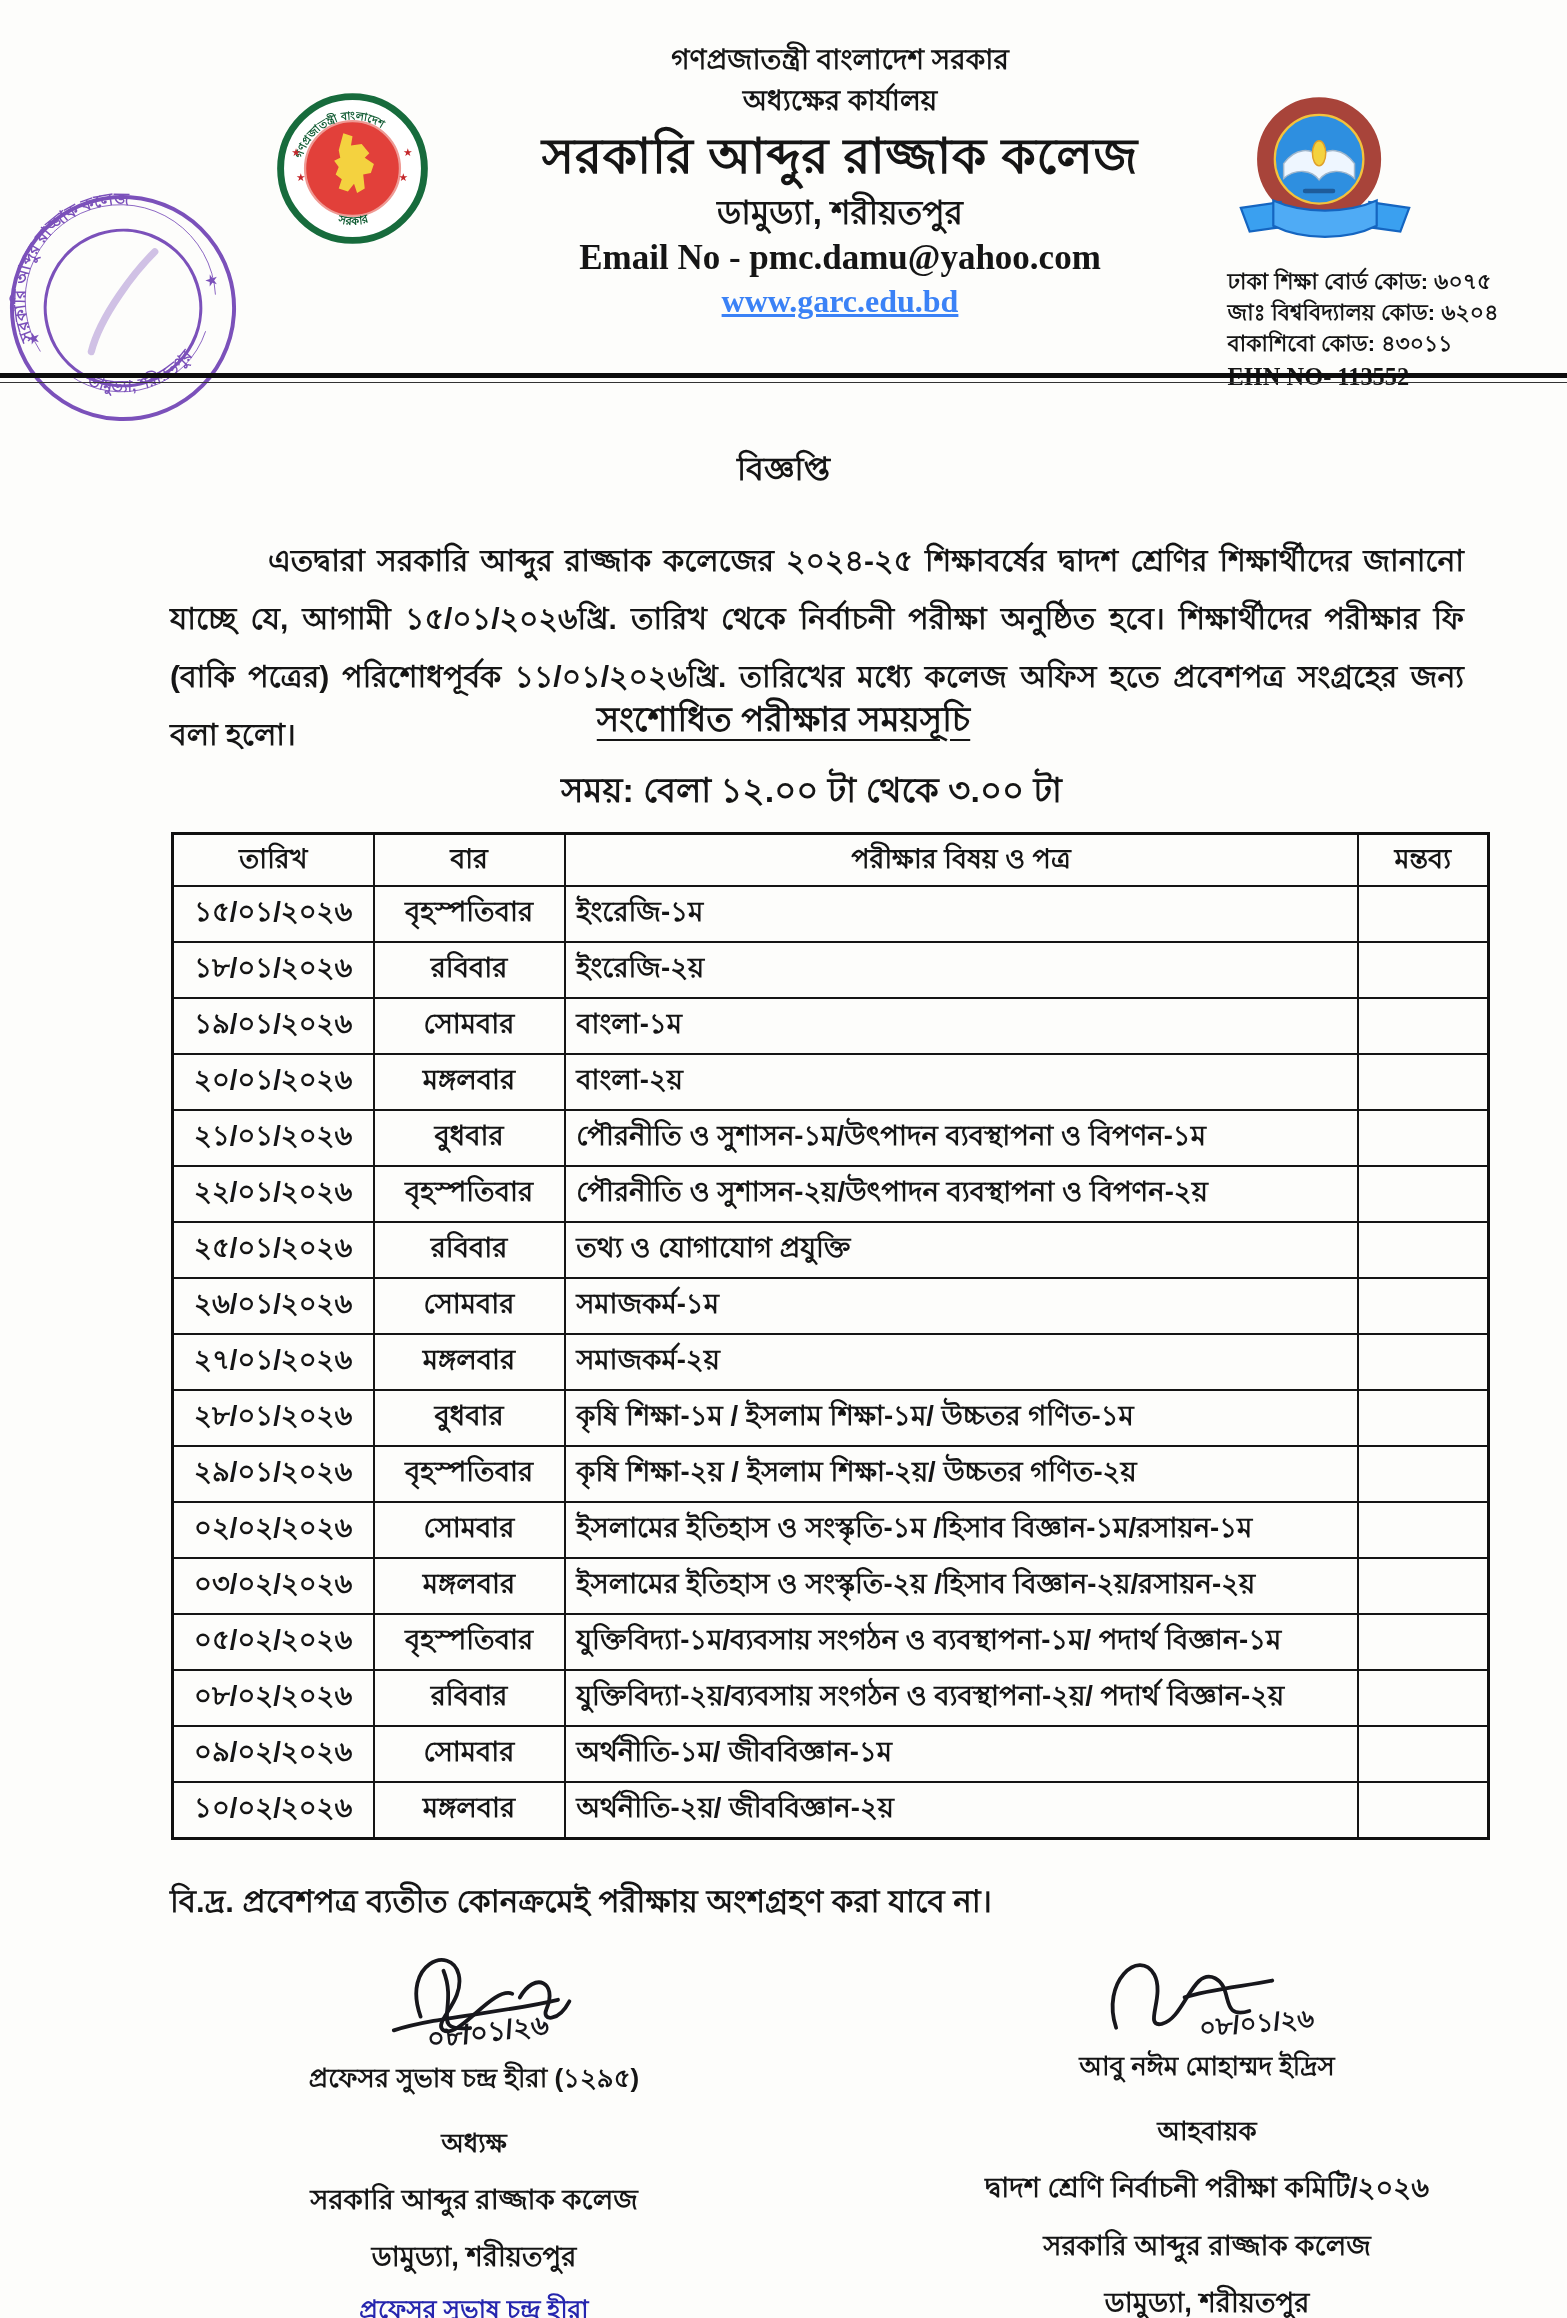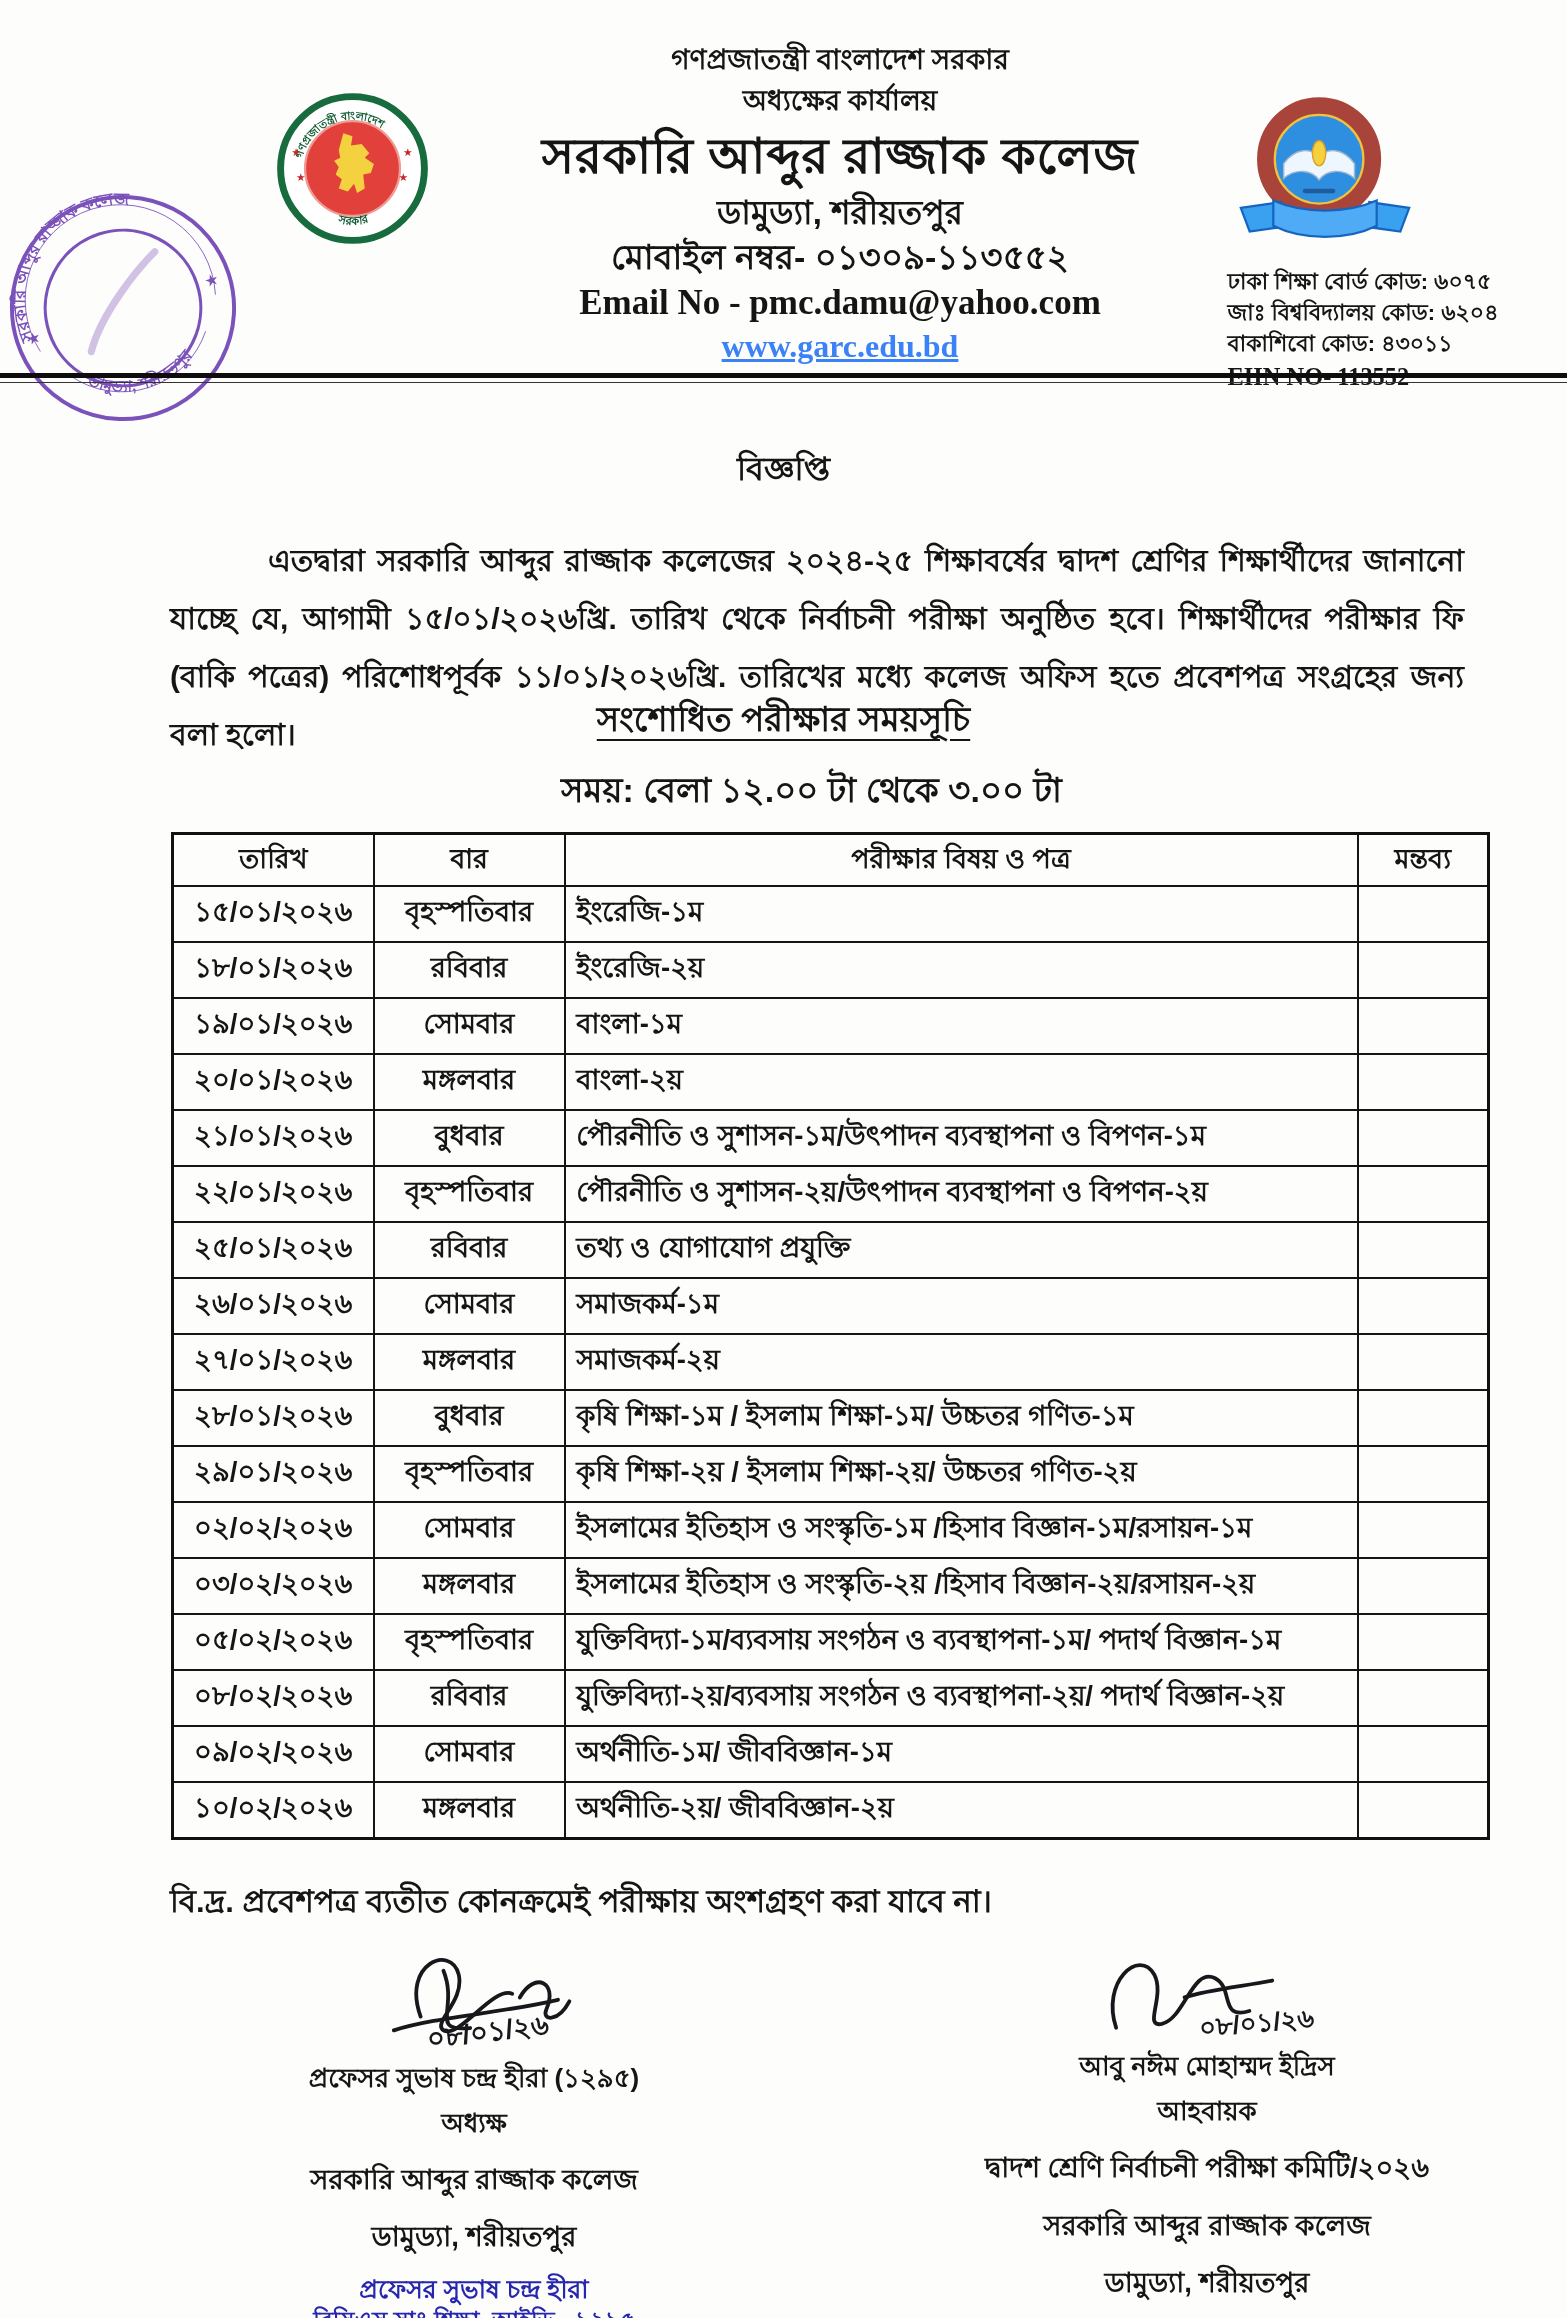--- a/index.html
+++ b/index.html
@@ -45,21 +45,21 @@
   td.c0,td.c1{text-align:center;}
   td.c2{text-align:left;}
   col.w0{width:201px;}col.w1{width:191px;}col.w2{width:793px;}col.w3{width:131px;}
   
   .footnote{position:absolute;left:170px;top:1877px;font-size:31px;font-weight:800;}
   .sig{position:absolute;text-align:center;}
   .sig-left{left:260px;top:1940px;width:428px;}
   .sig-right{left:932px;top:1944px;width:550px;}
   .sig svg{display:block;margin:0 auto;}
   .sig .name{font-size:26px;font-weight:800;margin-top:3.1px;}
-  .sig .role{font-size:26px;font-weight:700;margin-top:1px;}
+  .sig .role{font-size:26px;font-weight:700;margin-top:21px;}
   .sig .org{font-size:27.5px;font-weight:800;margin-top:12.2px;}
   .sig .loc{font-size:27.5px;font-weight:800;margin-top:10.7px;}
   .blue-stamp{margin-top:12.2px;color:#2626ae;font-weight:800;line-height:31px;font-size:23px;}
   .blue-stamp .bs0{font-size:25px;}
 </style>
 </head>
 <body>
 
 <div class="page">
 
@@ -81,21 +81,20 @@
       <text x="83" y="42">★</text>
         <text x="80" y="58">★</text>
     </g>
   </svg>
 
   <div class="hdr-center">
     <div class="hdr-line1">গণপ্রজাতন্ত্রী বাংলাদেশ সরকার</div>
     <div class="hdr-line2">অধ্যক্ষের কার্যালয়</div>
     <div class="hdr-college">সরকারি আব্দুর রাজ্জাক কলেজ</div>
     <div class="hdr-loc">ডামুড্যা, শরীয়তপুর</div>
-    <div class="hdr-mobile">মোবাইল নম্বর- ০১৩০৯-১১৩৫৫২</div>
     <div class="hdr-email">Email No - pmc.damu@yahoo.com</div>
     <div class="hdr-web">www.garc.edu.bd</div>
   </div>
 
   <div class="hdr-right">
     <svg class="clg-logo" viewBox="0 0 260 212">
       <circle cx="122" cy="86" r="72" fill="#ffffff" stroke="#a8443a" stroke-width="24"></circle>
       <circle cx="122" cy="86" r="60" fill="#2e8fe0" stroke="#f3c23c" stroke-width="3"></circle>
       <path fill="#eef6ff" stroke="#9fb6cc" stroke-width="2" d="M74,92 C90,70 112,70 122,84 C132,70 154,70 170,92 L170,112 C154,98 132,100 122,114 C112,100 90,98 74,112 Z"></path>
       <ellipse cx="122" cy="78" rx="9" ry="17" fill="#f4d23f" stroke="#df9f2b" stroke-width="2"></ellipse>

